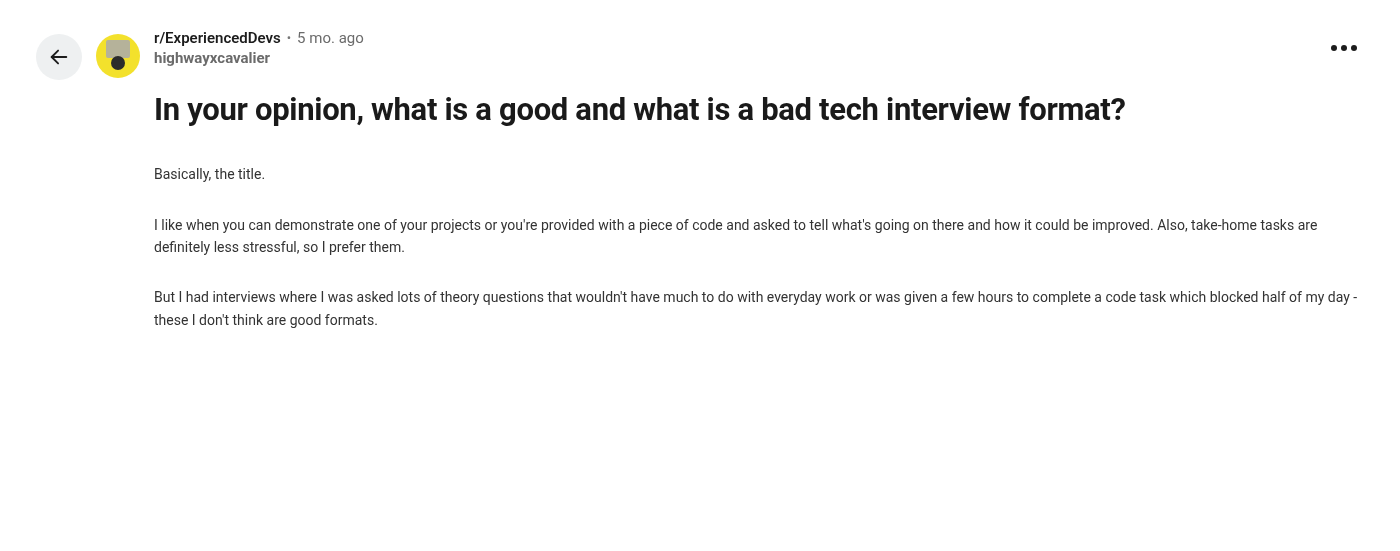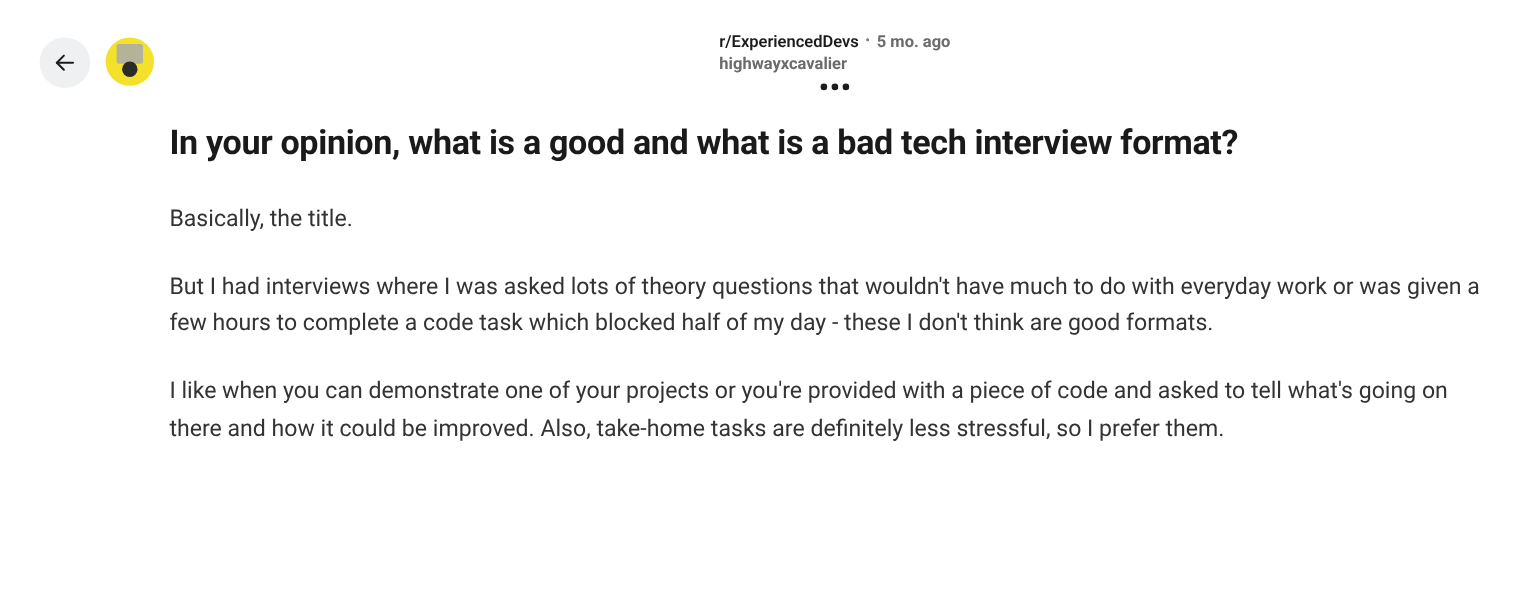--- a/index.html
+++ b/index.html
@@ -65,21 +65,20 @@
       border-radius: 50%;
     }
     .content {
       flex: 1;
       min-width: 0;
     }
     .meta-row {
       display: flex;
       align-items: center;
       justify-content: space-between;
-      flex-direction: column;
     }
     .meta-left {
       display: flex;
       flex-direction: column;
       line-height: 1.35;
     }
     .meta-top {
       display: flex;
       align-items: center;
       gap: 6px;
@@ -89,21 +88,21 @@
       font-weight: 600;
       color: #1c1c1c;
       cursor: pointer;
     }
     .separator {
       color: #777;
       font-size: 13px;
     }
     .time-ago {
       color: #6b6b6b;
-      font-weight: 700;
+      font-weight: 400;
     }
     .username {
       font-size: 15px;
       color: #6b6b6b;
       font-weight: 700;
       cursor: pointer;
       width: fit-content;
     }
     .more-button {
       cursor: pointer;
@@ -119,21 +118,21 @@
     .title {
       font-size: 31px;
       font-weight: 700;
       line-height: 1.25;
       margin-top: 22px;
       color: #1a1a1a;
       letter-spacing: -0.01em;
     }
     .body {
       margin-top: 34px;
-      font-size: 21px;
+      font-size: 14px;
       line-height: 1.6;
       color: #333;
     }
     .body p {
       margin-bottom: 28px;
     }
     .body p:last-child {
       margin-bottom: 0;
     }
   </style>
@@ -169,17 +168,17 @@
           <circle cx="14" cy="4" r="3" fill="#1c1c1c"></circle>
           <circle cx="24" cy="4" r="3" fill="#1c1c1c"></circle>
         </svg>
       </div>
     </div>
 
     <h1 class="title">In your opinion, what is a good and what is a bad tech interview format?</h1>
 
     <div class="body">
       <p>Basically, the title.</p>
+      <p>I like when you can demonstrate one of your projects or you're provided with a piece of code and asked to tell what's going on there and how it could be improved. Also, take-home tasks are definitely less stressful, so I prefer them.</p>
       <p>But I had interviews where I was asked lots of theory questions that wouldn't have much to do with everyday work or was given a few hours to complete a code task which blocked half of my day - these I don't think are good formats.</p>
-      <p>I like when you can demonstrate one of your projects or you're provided with a piece of code and asked to tell what's going on there and how it could be improved. Also, take-home tasks are definitely less stressful, so I prefer them.</p>
     </div>
   </div>
 </div>
 
 </body></html>

